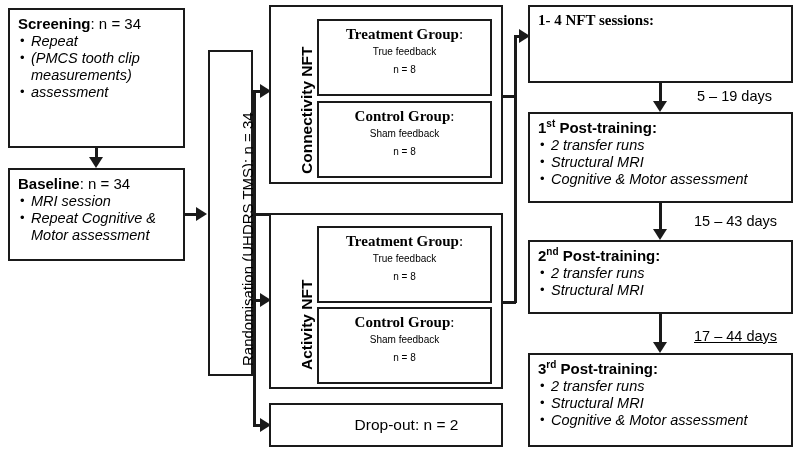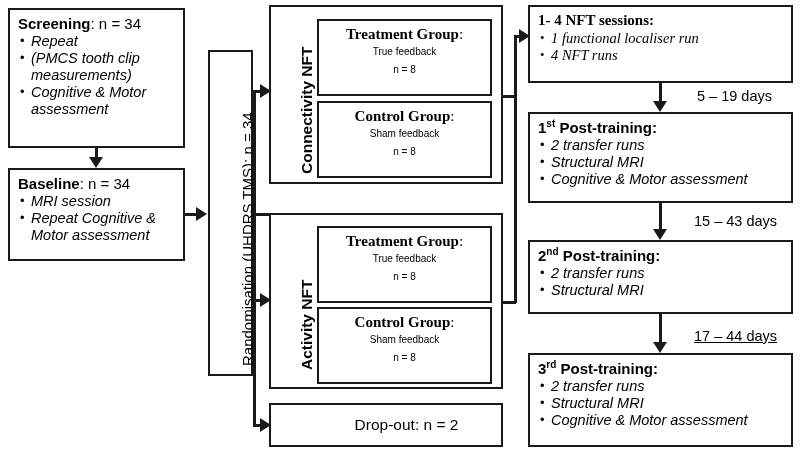--- a/index.html
+++ b/index.html
@@ -96,21 +96,20 @@
 
   <div class="box" data-name="screening-box" style="left:8px;top:8px;width:177px;height:140px;">
     <div class="pad">
       <div class="ttl" data-name="screening-title">
         <span data-name="screening-title-bold">Screening</span><span class="plain" data-name="screening-title-rest">: n = 34</span>
       </div>
       <ul class="bl" data-name="screening-bullet-list">
         <li data-name="list-item"><span data-name="screening-item-0">Repeat</span></li>
         <li data-name="list-item"><span data-name="screening-item-1">(PMCS tooth clip</span></li>
         <li style="padding-left:13px;list-style:none;" data-name="list-item-continuation"><span data-name="screening-item-2">measurements)</span></li>
-        <li data-name="list-item"><span data-name="screening-item-3">Cognitive &amp; Motor</span></li>
         <li style="padding-left:13px;" data-name="list-item-continuation"><span data-name="screening-item-4">assessment</span></li>
       </ul>
     </div>
   </div>
   <style>
     [data-name="screening-bullet-list"] li:nth-child(3)::before,
     [data-name="screening-bullet-list"] li:nth-child(5)::before{content:"";}
     [data-name="baseline-bullet-list"] li:nth-child(3)::before{content:"";}
   </style>
 
@@ -197,24 +196,20 @@
   <div class="ln h2" data-name="connector-activity-out" style="left:503px;top:301px;width:13px;"></div>
   <div class="ln v2" data-name="connector-nft-bus" style="left:514px;top:35px;height:268px;"></div>
   <div class="ln h2" data-name="connector-bus-to-sessions" style="left:514px;top:35px;width:10px;"></div>
   <div class="arrow-r" data-name="arrowhead-nft-sessions" style="left:519px;top:29px;"></div>
 
   <div class="box" data-name="nft-sessions-box" style="left:528px;top:5px;width:265px;height:78px;font-family:Liberation Serif, serif;">
     <div class="pad">
       <div class="ttl" data-name="nft-sessions-title">
         <span data-name="nft-sessions-title-prefix">1- 4</span><span data-name="nft-sessions-title-rest"> NFT sessions:</span>
       </div>
-      <ul class="bl" data-name="nft-sessions-bullet-list">
-        <li data-name="list-item"><span data-name="nft-sessions-bullet-0">1 functional localiser run</span></li>
-        <li data-name="list-item"><span data-name="nft-sessions-bullet-1">4 NFT runs</span></li>
-      </ul>
     </div>
   </div>
 
   <div class="ln v2" data-name="connector-sessions-post1" style="left:659px;top:83px;height:24px;"></div>
   <div class="arrow-d" data-name="arrowhead-post1" style="left:653px;top:101px;"></div>
   <div class="daylbl" data-name="interval-label-1" style="left:697px;top:88px;">5 – 19 days</div>
 
   <div class="box" data-name="post1-box" style="left:528px;top:112px;width:265px;height:91px;">
     <div class="pad">
       <div class="ttl" data-name="post1-title">

